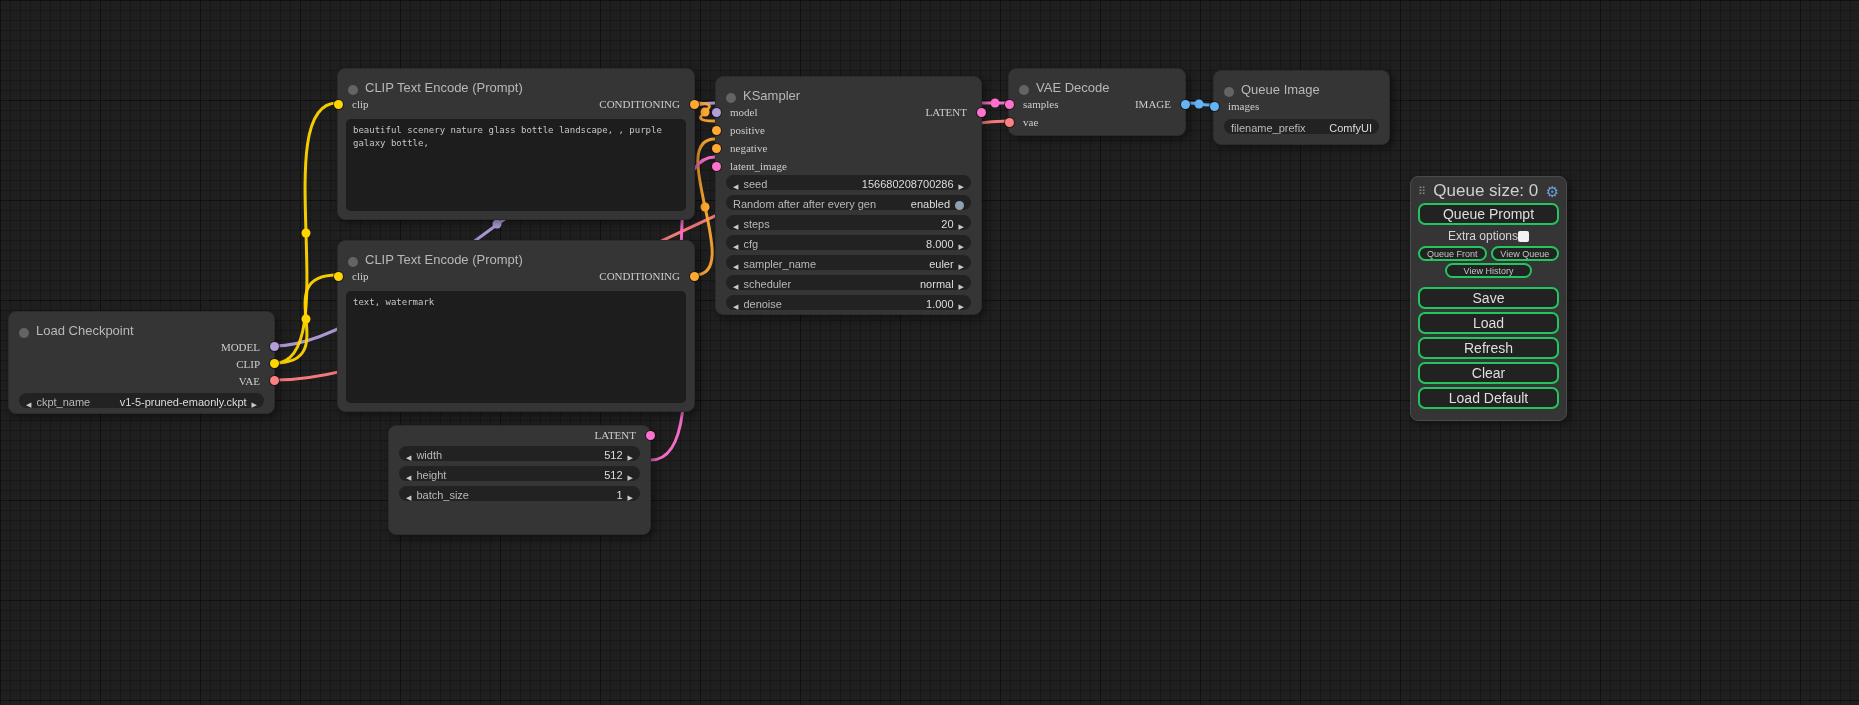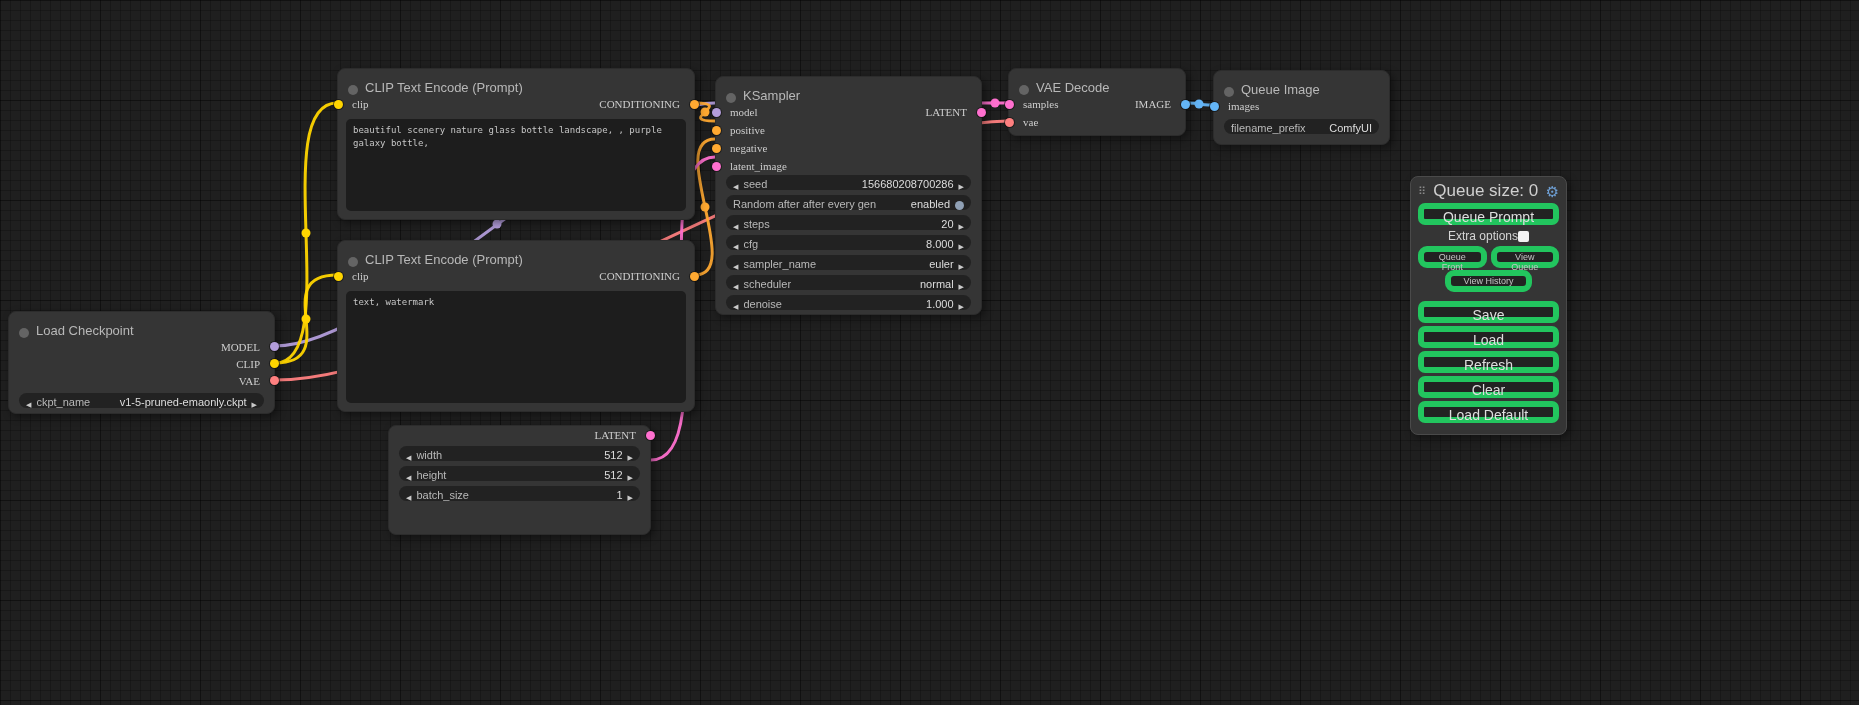--- a/index.html
+++ b/index.html
@@ -50,23 +50,23 @@
 
   .queue-panel {
     position:absolute; z-index:3; left:1410px; top:176px; width:157px;
     background:#353535; border:1px solid #4a4a4a; border-radius:8px;
     padding:5px 7px 8px; box-shadow:3px 3px 9px rgba(0,0,0,0.45);
   }
   .qp-header { display:flex; align-items:center; height:18px; margin-bottom:2px; }
   .drag-handle { color:#8a8a8a; font-size:11px; cursor:grab; }
   .queue-size { flex:1; text-align:center; font-size:17px; color:#cfcfcf; }
   .gear { font-size:15px; line-height:1; cursor:pointer; }
-  .qp-btn { display:block; width:100%; background:#222; border:6px solid #22c55e; border-radius:7px; color:#dedede; font-family:inherit; cursor:pointer; }
+  .qp-btn { display:block; width:100%; background:#222; border:2px solid #22c55e; border-radius:7px; color:#dedede; font-family:inherit; cursor:pointer; }
   .qp-btn.big { height:22px; font-size:14px; margin:3px 0; }
-  .qp-btn.small { height:22px; font-size:9px; border-radius:9px; padding:0 4px; color:#c4c4c4; }
+  .qp-btn.small { height:15px; font-size:9px; border-radius:9px; padding:0 4px; color:#c4c4c4; }
   .extra-row { display:flex; align-items:center; justify-content:center; height:16px; font-size:12px; color:#d5d5d5; margin:2px 0; }
   .checkbox { width:11px; height:11px; background:#f2f2f2; border-radius:2px; cursor:pointer; flex:0 0 auto; }
   .small-row { display:flex; gap:4px; margin:2px 0; }
   .small-row .qp-btn.small { flex:1; }
   .small-row.center { justify-content:center; }
   .small-row.center .qp-btn.small { flex:0 0 auto; width:62%; }
   .btn-stack { margin-top:9px; }
 </style>
 </head>
 <body>

